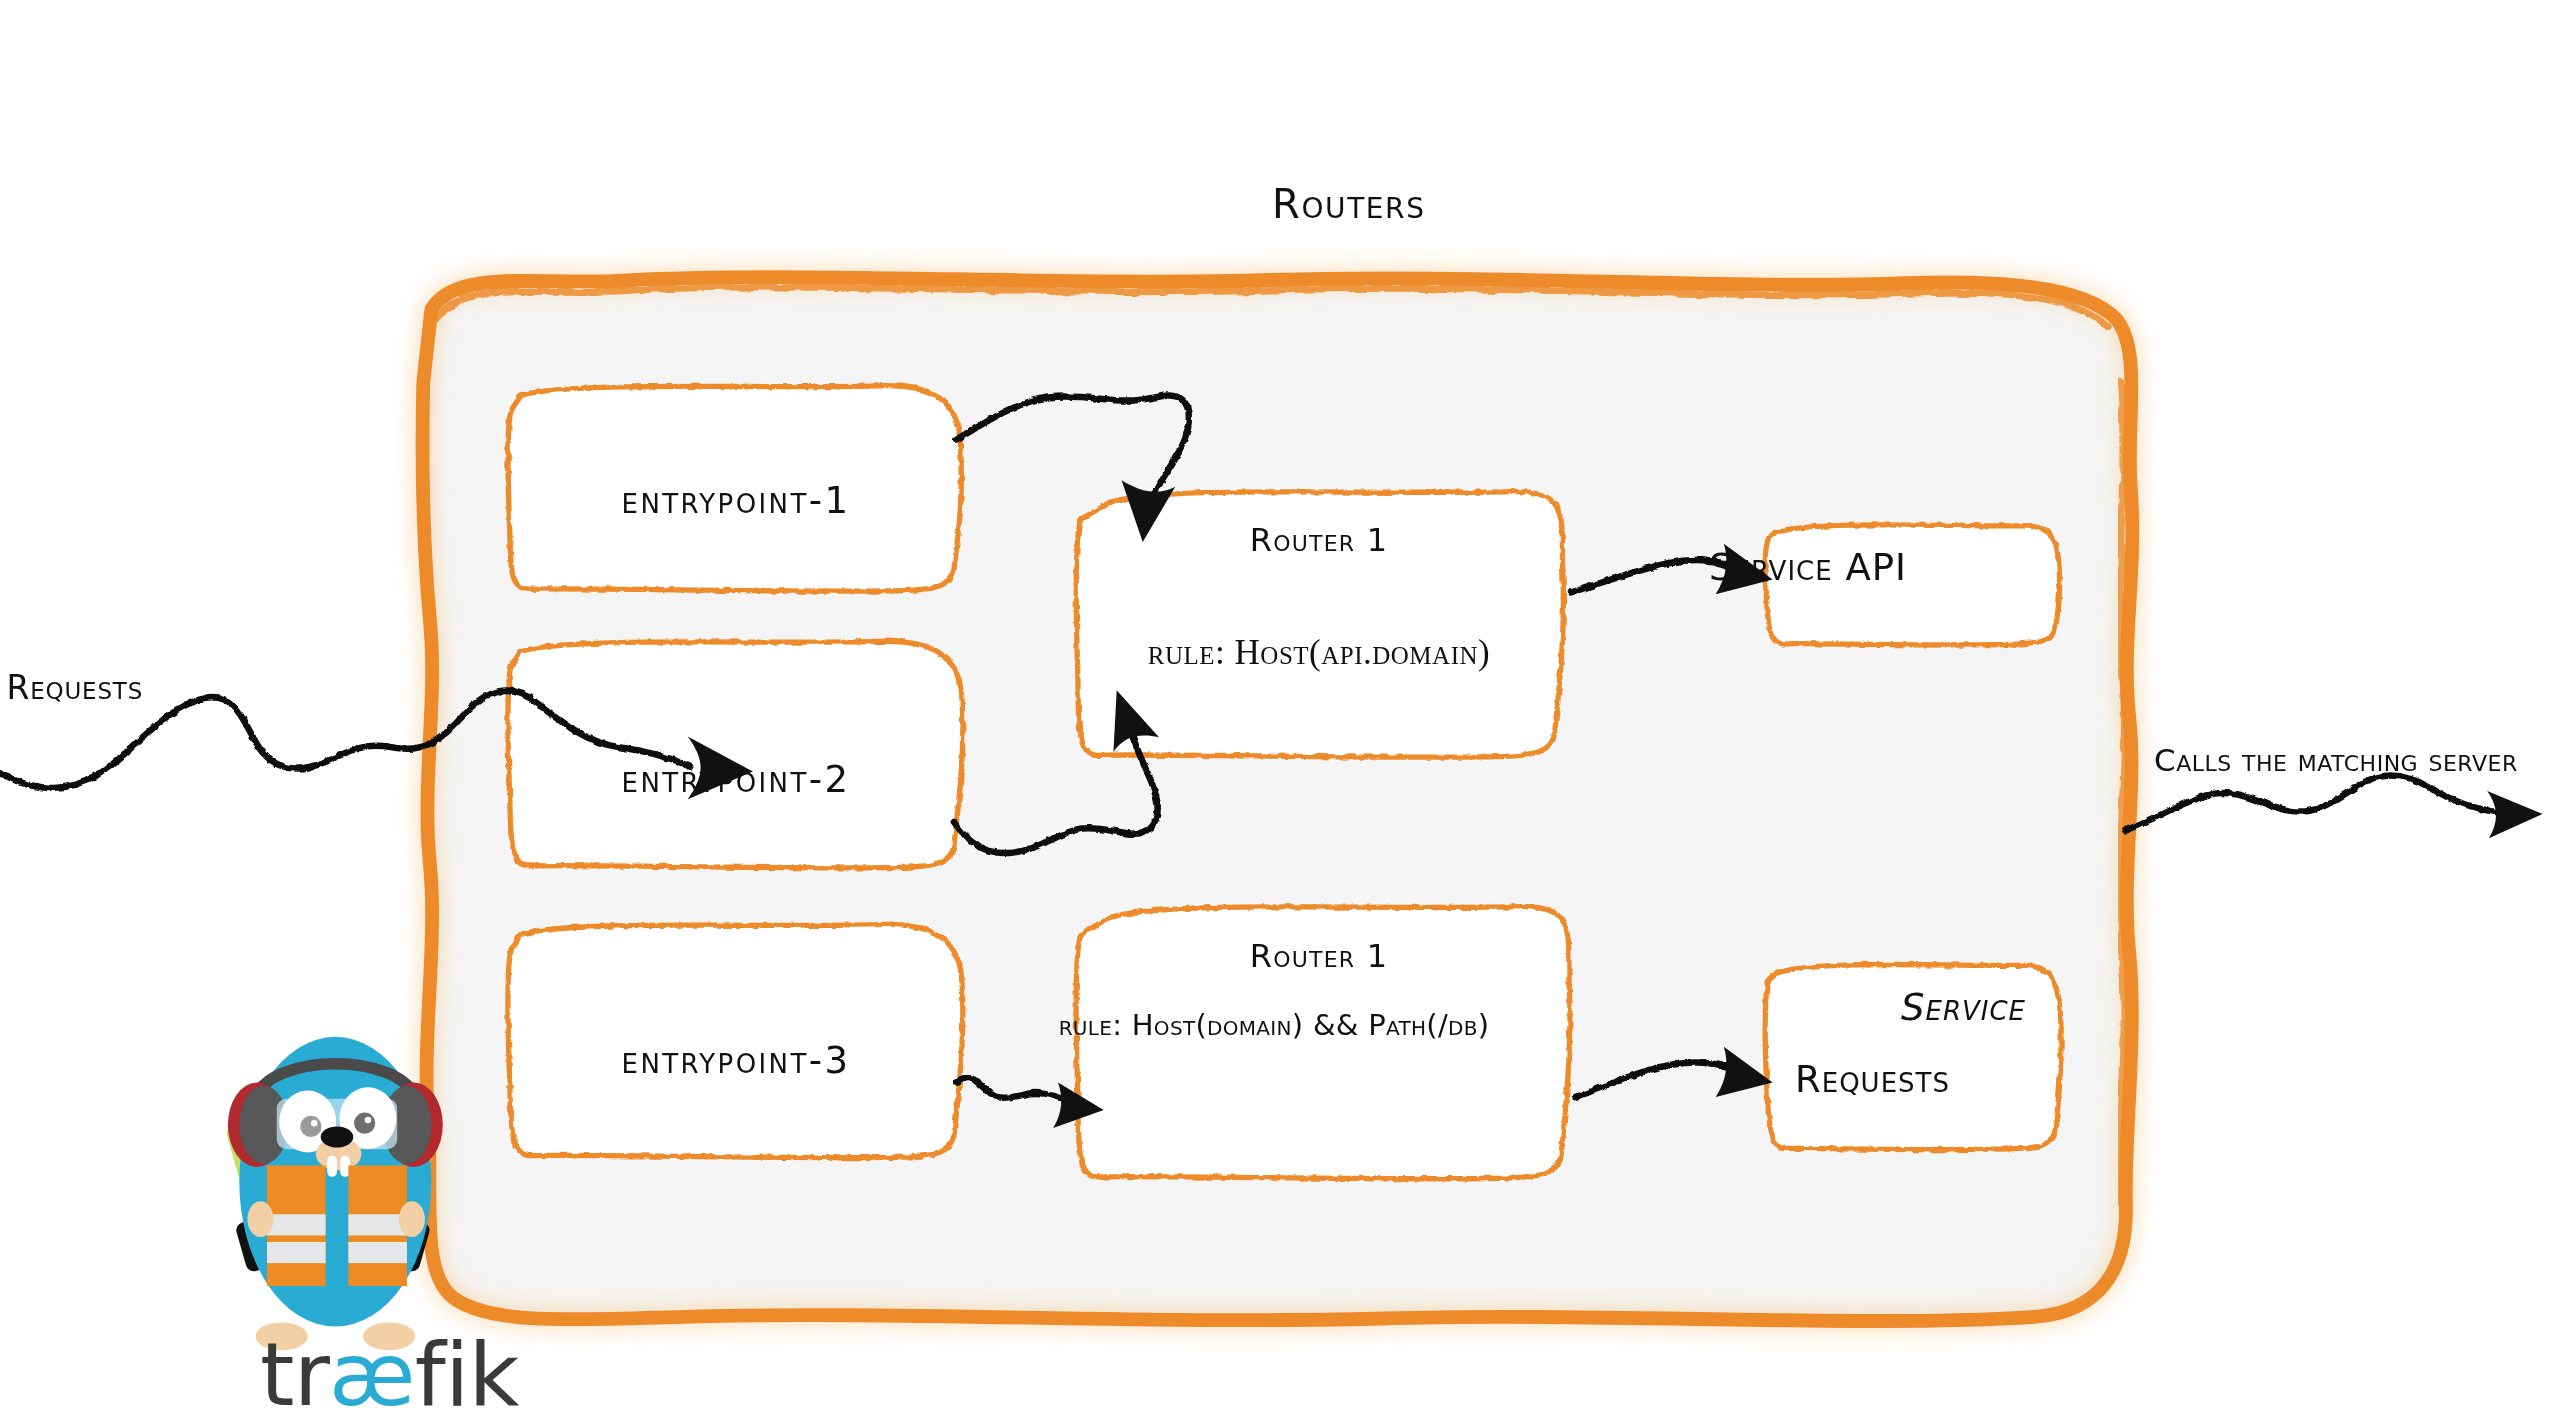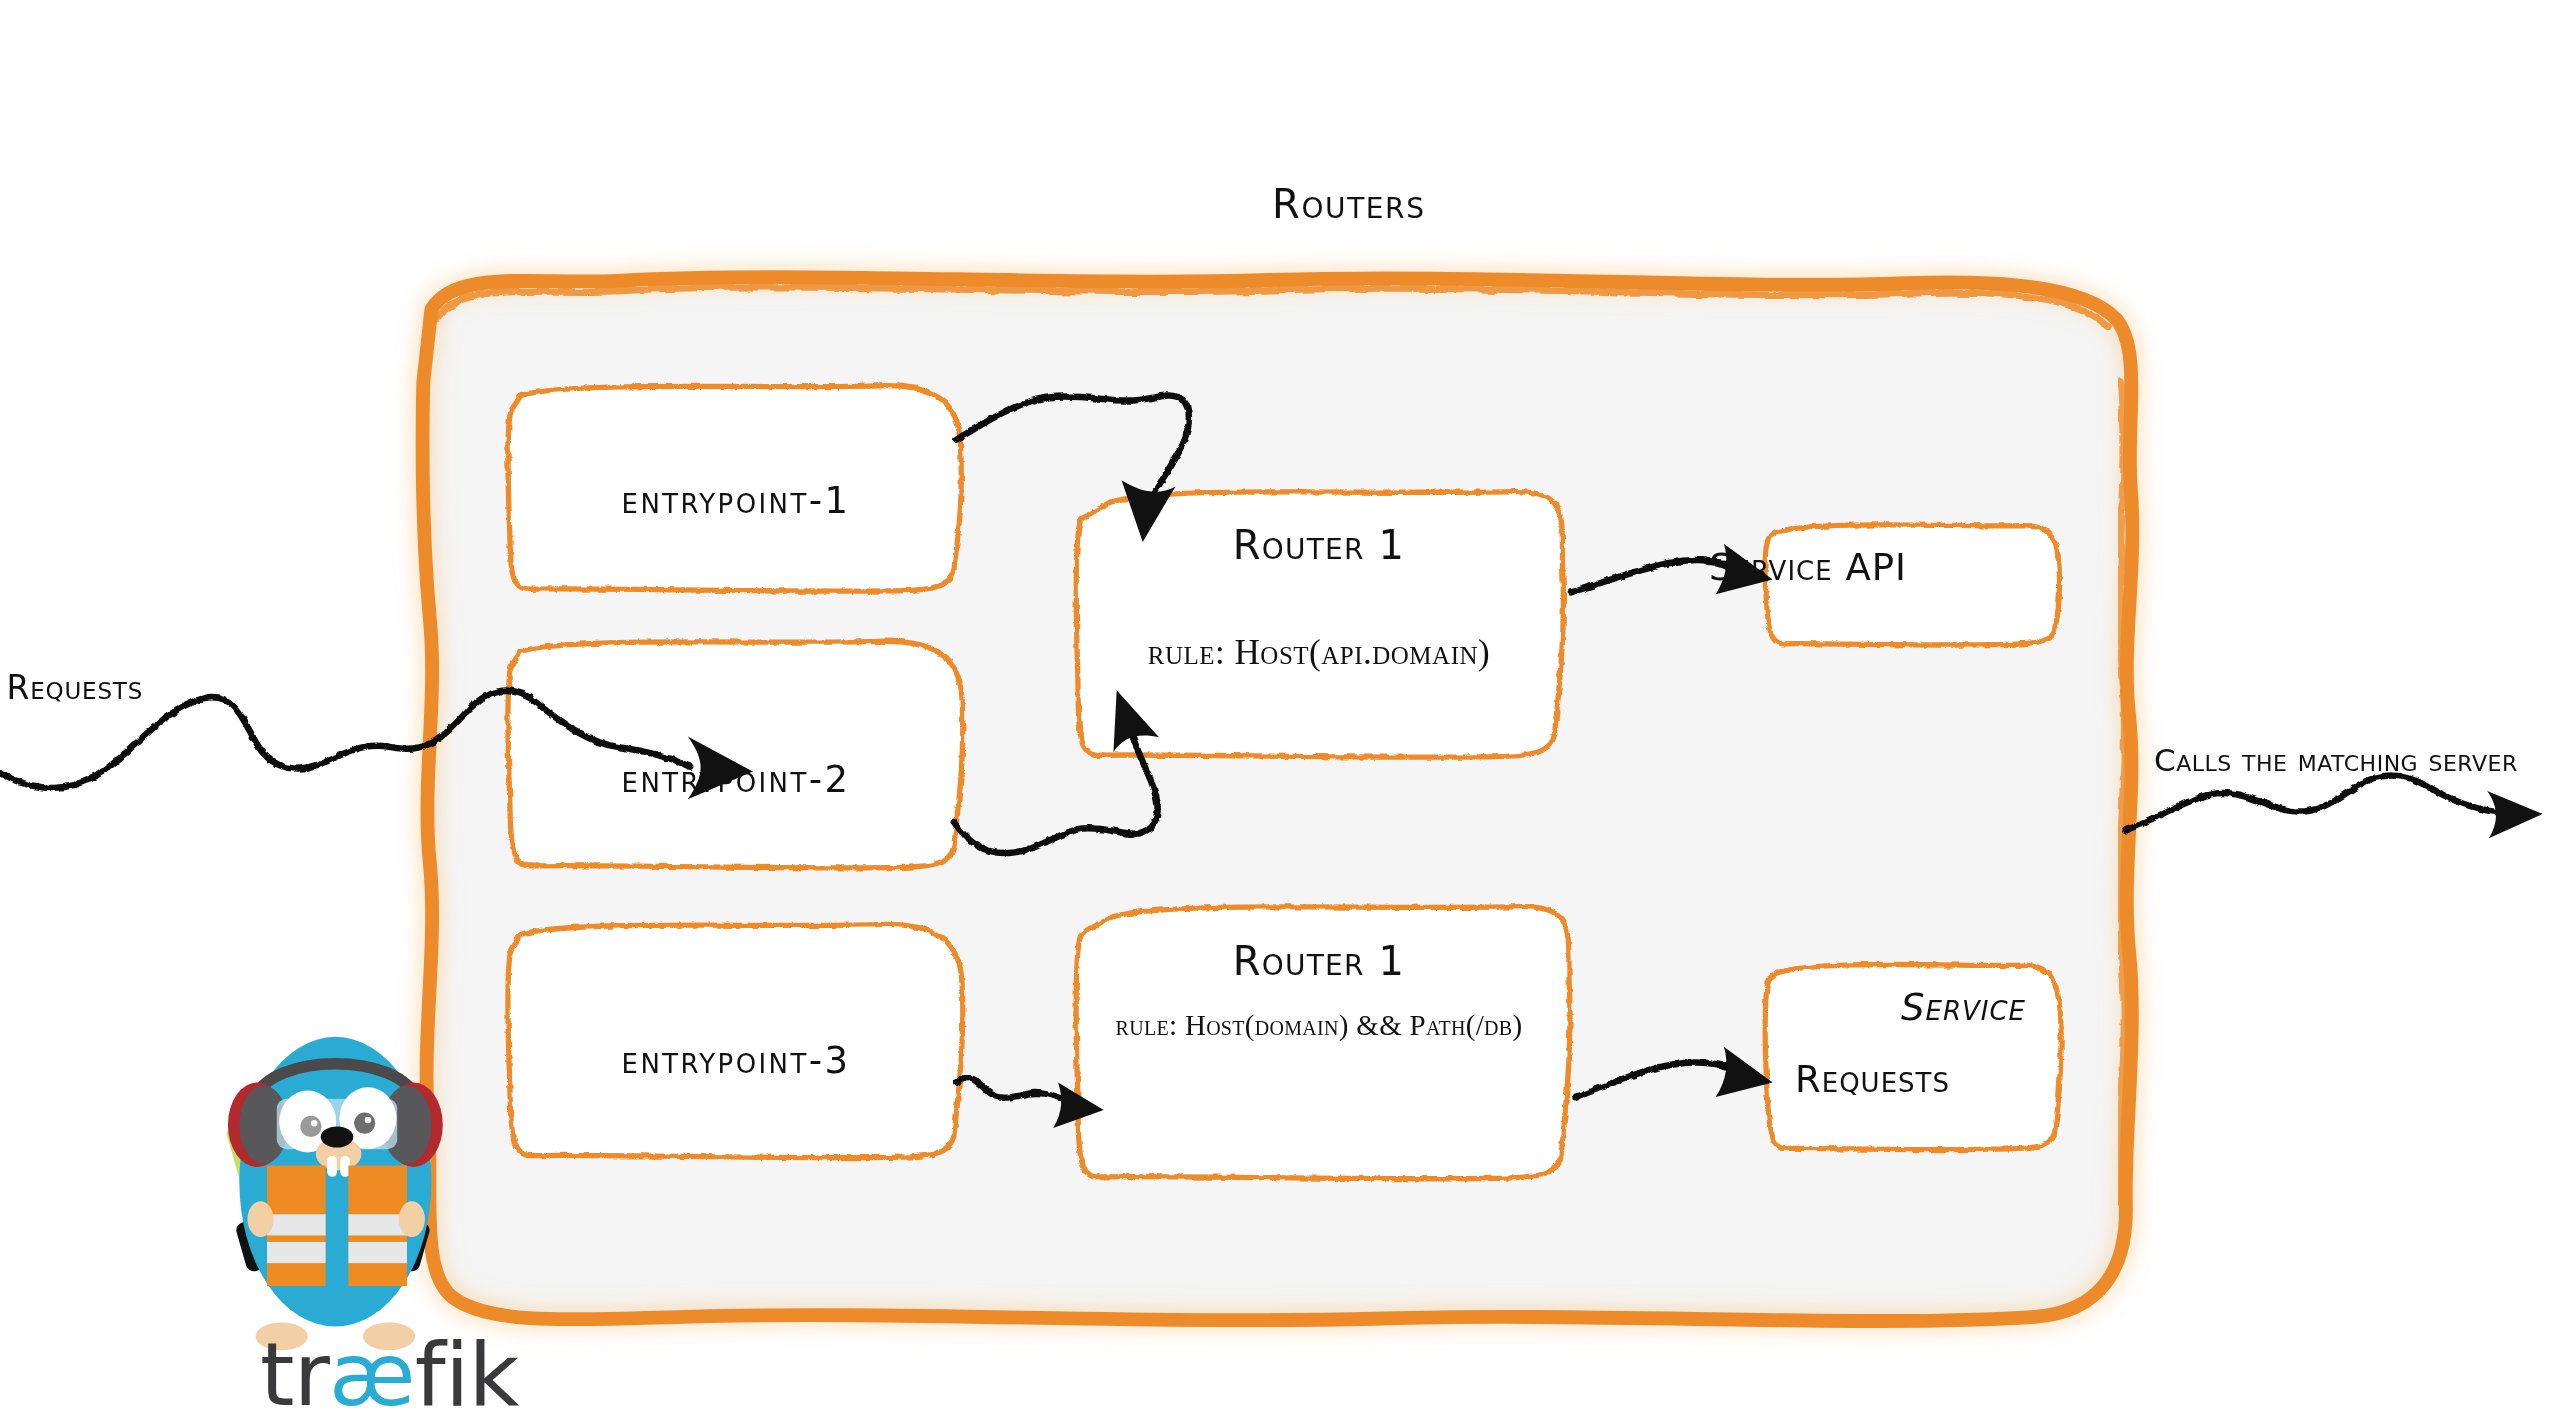--- a/index.html
+++ b/index.html
@@ -59,42 +59,42 @@
     font-size: 37px;
     letter-spacing: 2.4px;
     text-align: center;
     transform: translateX(-50%);
   }
   #ep1-label { left: 736px; top: 480px; }
   #ep2-label { left: 736px; top: 759px; }
   #ep3-label { left: 736px; top: 1040px; }
 
   .router-title {
-    font-size: 40px;
+    font-size: 32px;
     letter-spacing: 1.2px;
     text-align: center;
     transform: translateX(-50%);
   }
   .router-sub {
     font-size: 35px;
     letter-spacing: 0.5px;
     text-align: center;
     transform: translateX(-50%);
     font-family: Liberation Serif, serif;
   }
   .router-sub-small {
     font-size: 29px;
     letter-spacing: 0.3px;
     text-align: center;
     transform: translateX(-50%);
   }
   #r1-title { left: 1319px; top: 522px; }
   #r1-rule  { left: 1319px; top: 633px; }
   #r2-title { left: 1319px; top: 938px; }
-  #r2-rule  { left: 1319px; top: 1009px; font-family: Liberation Serif, serif; }
+  #r2-rule  { left: 1274px; top: 1009px; }
   #r2-mw    { left: 1319px; top: 1068px; font-size: 35px; }
 
   .svc-label {
     font-size: 37px;
     letter-spacing: 1px;
   }
   #svc-api-label {
     left: 1808px;
     top: 547px;
     text-align: center;

